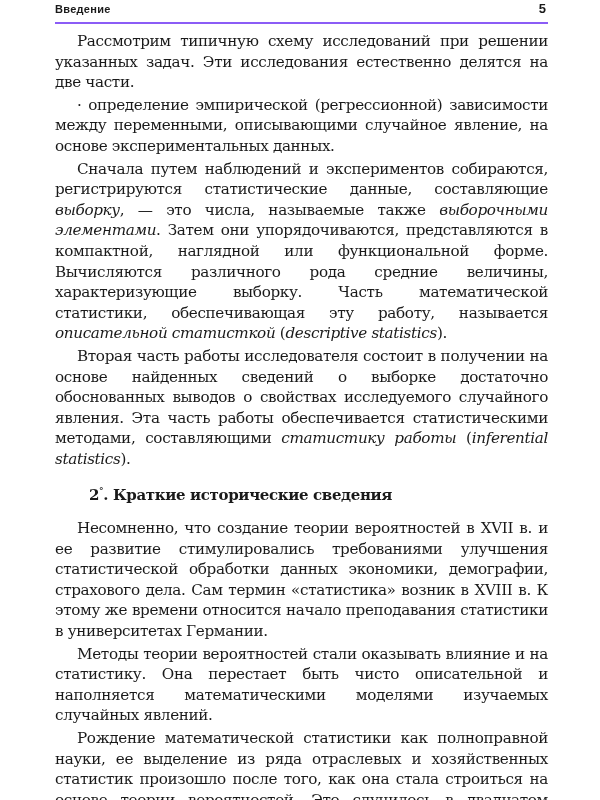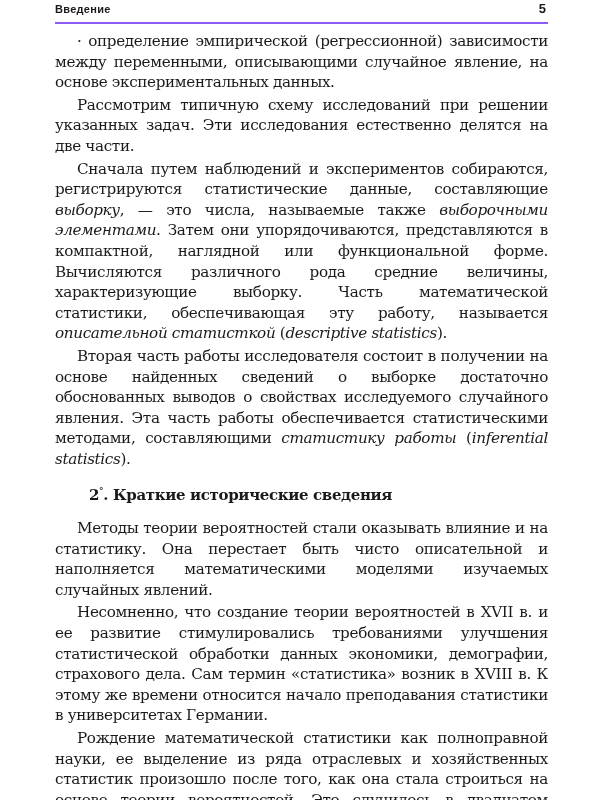--- a/index.html
+++ b/index.html
@@ -15,22 +15,22 @@
 </style>
 </head>
 <body>
 
 <div class="header">
   <span class="header-title">Введение</span>
   <span class="header-page">5</span>
 </div>
 
 <div class="content">
+  <p>Рассмотрим типичную схему исследований при решении указанных задач. Эти исследования естественно делятся на две части.</p>
   <p>· определение эмпирической (регрессионной) зависимости между переменными, описывающими случайное явление, на основе экспериментальных данных.</p>
-  <p>Рассмотрим типичную схему исследований при решении указанных задач. Эти исследования естественно делятся на две части.</p>
   <p><span>Сначала путем наблюдений и экспериментов собираются, регистрируются статистические данные, составляющие </span><em>выборку</em><span>, — это числа, называемые также </span><em>выборочными элементами</em><span>. Затем они упорядочиваются, представляются в компактной, наглядной или функциональной форме. Вычисляются различного рода средние величины, характеризующие выборку. Часть математической статистики, обеспечивающая эту работу, называется </span><em>описательной статисткой</em><span> (</span><em>descriptive statistics</em><span>).</span></p>
   <p><span>Вторая часть работы исследователя состоит в получении на основе найденных сведений о выборке достаточно обоснованных выводов о свойствах исследуемого случайного явления. Эта часть работы обеспечивается статистическими методами, составляющими </span><em>статистику работы</em><span> (</span><em>inferential statistics</em><span>).</span></p>
   <h3><span>2</span><sup>°</sup><span>.  Краткие исторические сведения</span></h3>
+  <p>Несомненно, что создание теории вероятностей в XVII в. и ее развитие стимулировались требованиями улучшения статистической обработки данных экономики, демографии, страхового дела. Сам термин «статистика» возник в XVIII в. К этому же времени относится начало преподавания статистики в университетах Германии.</p>
   <p>Методы теории вероятностей стали оказывать влияние и на статистику. Она перестает быть чисто описательной и наполняется математическими моделями изучаемых случайных явлений.</p>
-  <p>Несомненно, что создание теории вероятностей в XVII в. и ее развитие стимулировались требованиями улучшения статистической обработки данных экономики, демографии, страхового дела. Сам термин «статистика» возник в XVIII в. К этому же времени относится начало преподавания статистики в университетах Германии.</p>
   <p>Рождение математической статистики как полноправной науки, ее выделение из ряда отраслевых и хозяйственных статистик произошло после того, как она стала строиться на основе теории вероятностей. Это случилось в двадцатом столетии, когда и сама теория вероятностей стала строиться на основе аксиоматики, теории множеств, функционального анализа.</p>
 
 </div>
 
 </body></html>

